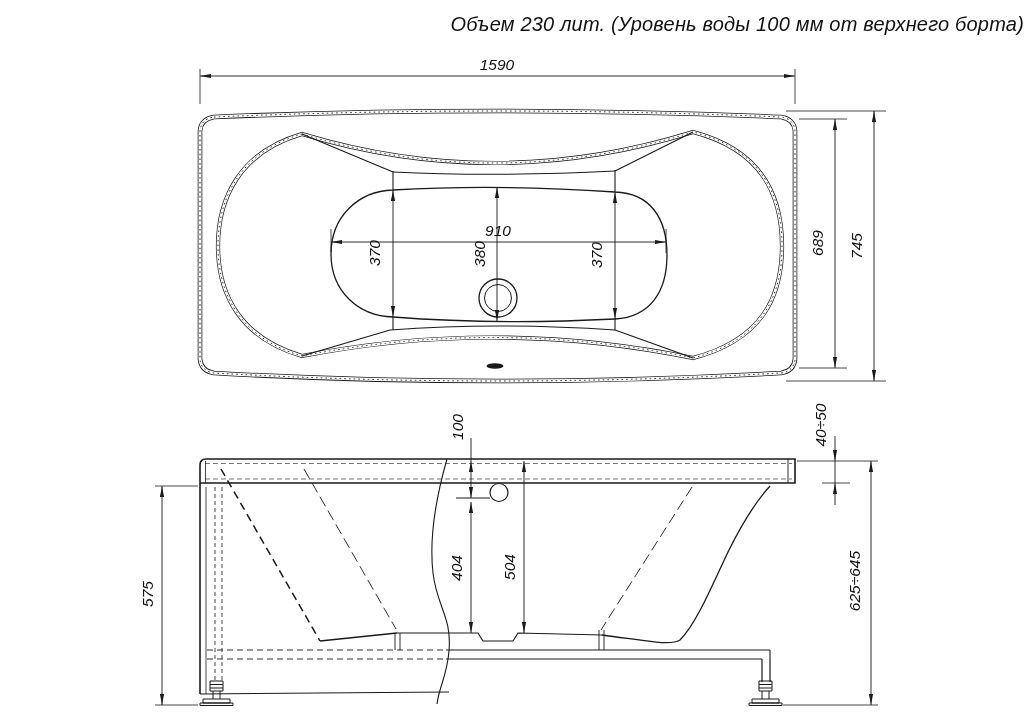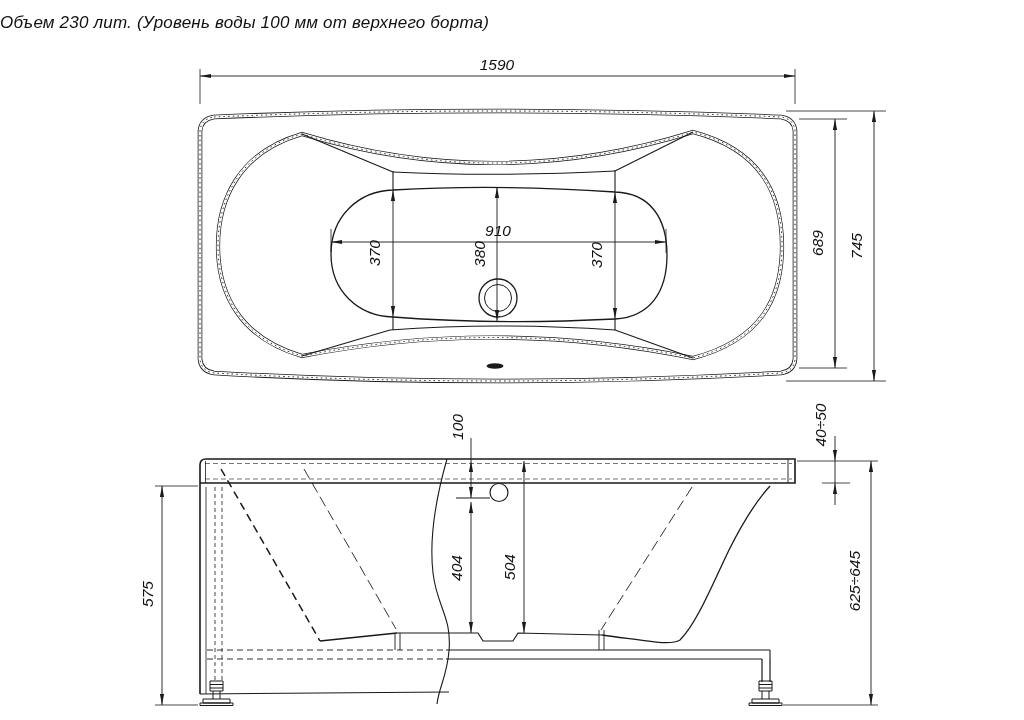--- a/index.html
+++ b/index.html
@@ -1,19 +1,19 @@
 <!DOCTYPE html>
 <html><head>
 <meta charset="utf-8">
 <style>
   html,body{margin:0;padding:0;background:#fff;}
   body{width:1024px;height:720px;position:relative;overflow:hidden;
        font-family:"Liberation Sans",sans-serif;}
-  .title{position:absolute;top:13px;left:0;right:0;text-align:left;
-         font-style:italic;font-size:17px;color:#111;letter-spacing:.2px;}
+  .title{position:absolute;top:13px;left:0;right:0;text-align:right;
+         font-style:italic;font-size:20px;color:#111;letter-spacing:.2px;}
   svg{position:absolute;left:0;top:0;}
   svg text{font-family:"Liberation Sans",sans-serif;font-style:italic;
            font-size:15.5px;fill:#111;}
 </style>
 </head>
 <body>
 
 <div class="title">Объем 230 лит. (Уровень воды 100 мм от верхнего борта)</div>
 
 <svg width="1024" height="720" viewBox="0 0 1024 720">

